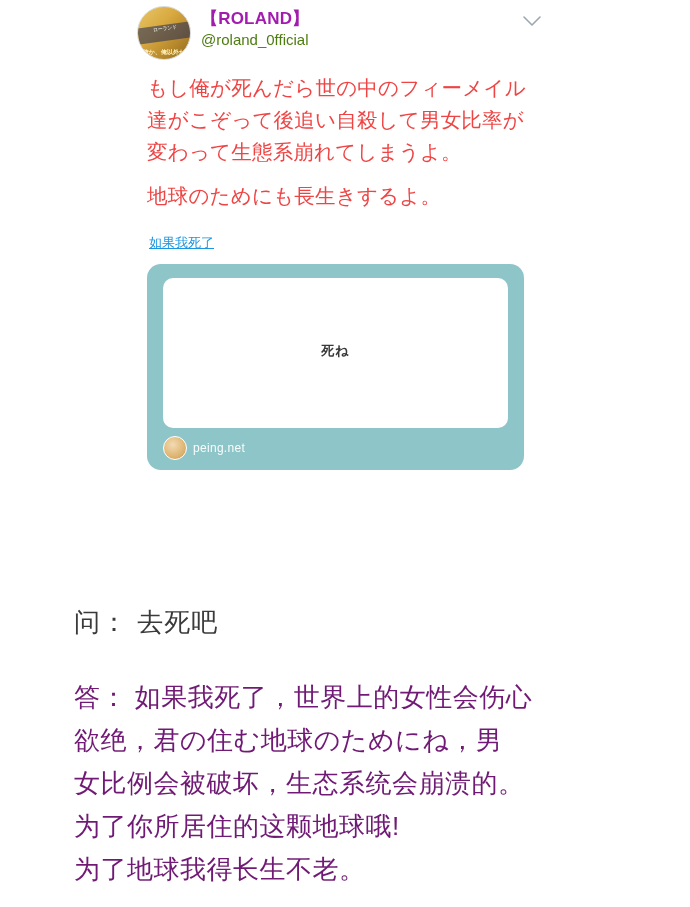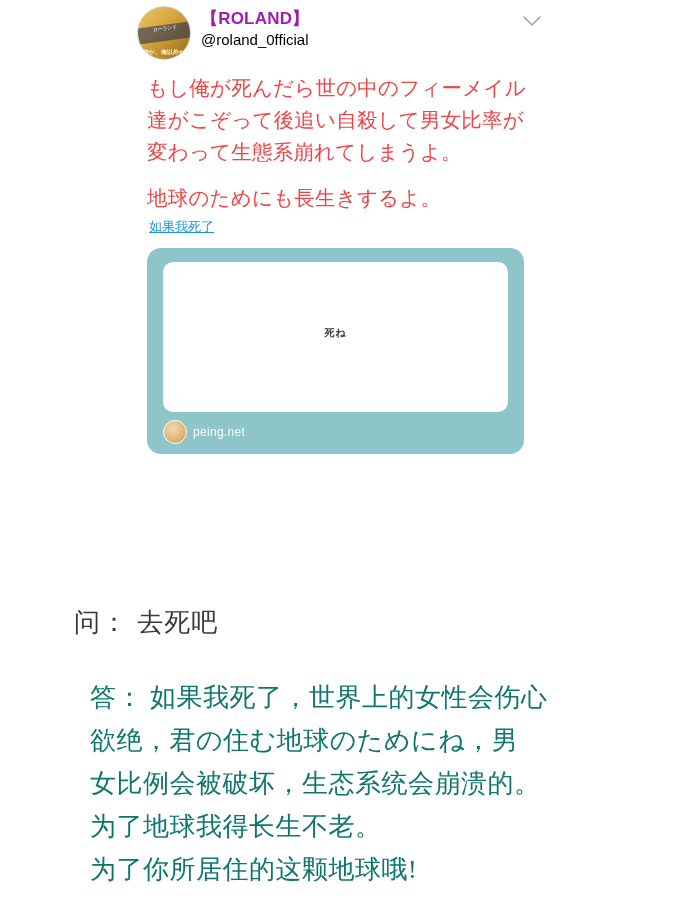--- a/index.html
+++ b/index.html
@@ -86,21 +86,21 @@
   }
   .display-name {
     font-size: 17px;
     font-weight: bold;
     color: #a21caf;
     line-height: 22px;
     letter-spacing: 0.2px;
   }
   .handle {
     font-size: 15px;
-    color: #000000;
+    color: #4d7c0f;
     line-height: 20px;
   }
 
   .caret-btn {
     position: absolute;
     right: 10px;
     top: 14px;
     width: 20px;
     height: 14px;
   }
@@ -110,21 +110,21 @@
     padding: 10px 14px 0 10px;
   }
   .tweet-para {
     font-size: 20.5px;
     line-height: 32px;
     color: #ef4444;
     letter-spacing: 0.2px;
     margin: 0 0 14px 0;
     font-family: "DejaVu Sans", "Liberation Sans", sans-serif;
   }
-  .tweet-para.last { margin-bottom: 0; }
+  .tweet-para.last { margin-bottom: 16px; font-family: Liberation Mono, monospace; }
 
   .translate-link {
     font-size: 13px;
     color: #1b95e0;
     padding: 4px 0 10px 12px;
     display: inline-block;
   }
 
   
   .embed {
@@ -144,21 +144,21 @@
     height: 150px;
     background: #ffffff;
     border-radius: 10px;
   }
   .embed-question {
     position: absolute;
     left: 0;
     right: 0;
     top: 64px;
     text-align: center;
-    font-size: 10px;
+    font-size: 13px;
     color: #3a3a3a;
     font-family: "DejaVu Sans", "Liberation Sans", sans-serif;
     font-weight: bold;
     letter-spacing: 1px;
   }
   .embed-footer {
     position: absolute;
     left: 16px;
     bottom: 10px;
     display: flex;
@@ -193,23 +193,23 @@
     font-size: 26px;
     line-height: 44px;
     color: #3a3a3a;
     font-family: "DejaVu Sans", "Liberation Sans", sans-serif;
     margin: 0 0 32px 0;
     letter-spacing: 1px;
   }
   .tr-a {
     font-size: 26px;
     line-height: 43px;
-    color: #0f766e;
-    font-family: Liberation Serif, serif;
-    margin: 16px;
+    color: #701a75;
+    font-family: Liberation Sans, sans-serif;
+    margin: 0;
     letter-spacing: 0.5px;
   }
   .tr-a div { white-space: nowrap; }
 </style>
 </head>
 <body>
 
 <div class="tweet-card">
 
   <div class="tweet-header">
@@ -251,16 +251,16 @@
   </div>
 
 </div>
 
 <div class="translation">
   <p class="tr-q">问： 去死吧</p>
   <div class="tr-a">
     <div>答： 如果我死了，世界上的女性会伤心</div>
     <div>欲绝，君の住む地球のためにね，男</div>
     <div>女比例会被破坏，生态系统会崩溃的。</div>
+    <div>为了你所居住的这颗地球哦!</div>
     <div>为了地球我得长生不老。</div>
-    <div>为了你所居住的这颗地球哦!</div>
   </div>
 </div>
 
 </body></html>

